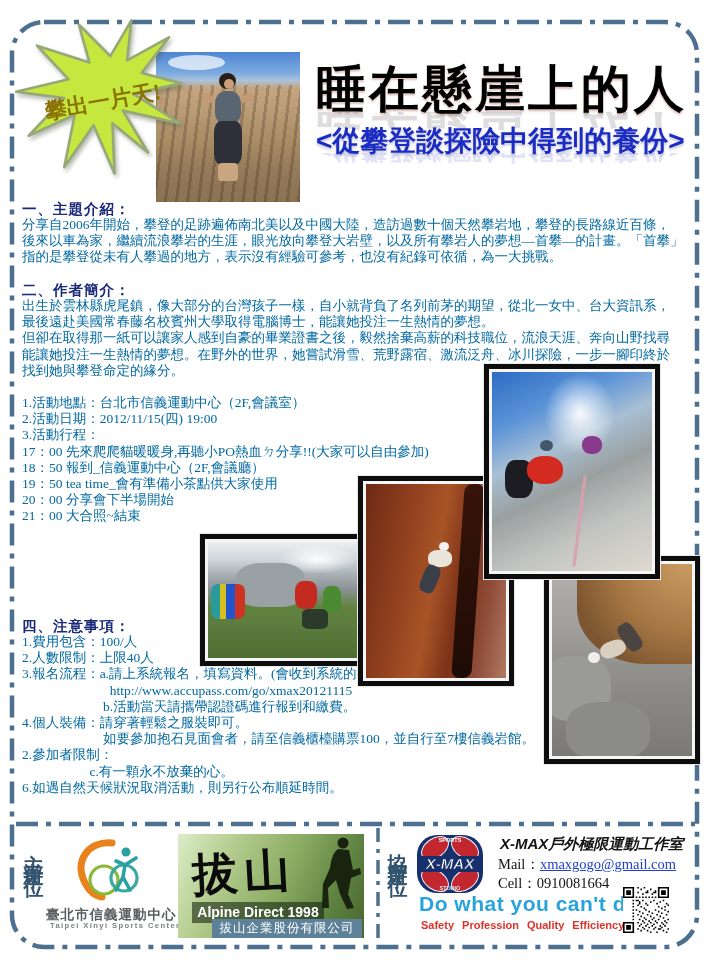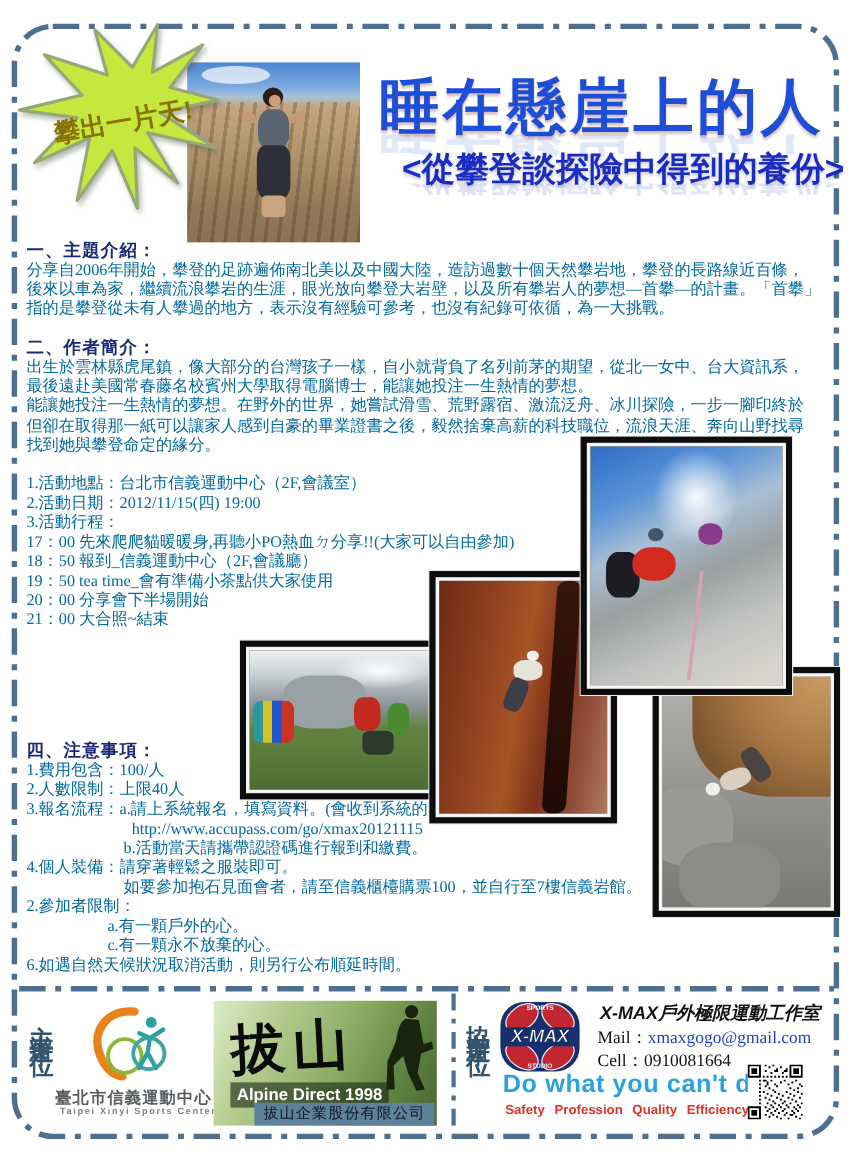--- a/index.html
+++ b/index.html
@@ -6,50 +6,50 @@
   body{width:720px;height:960px;position:relative;background:#fff;overflow:hidden;
        font-family:"Liberation Serif","DejaVu Serif",serif;}
   .abs{position:absolute;}
   
   .star-badge{left:14px;top:18px;width:178px;height:158px;z-index:5;filter:drop-shadow(2px 3px 2px rgba(90,100,80,.45));}
   .speaker{left:156px;top:52px;width:144px;height:150px;z-index:3;overflow:hidden;
            background:linear-gradient(180deg,#4d86d2 0%,#7dabe0 14%,#a9c2da 19%,#c5a57f 24%,#b79a74 42%,#a68a63 62%,#94795a 80%,#8a7252 100%);}
   .speaker .striat{left:0;top:22%;width:100%;height:78%;
         background:repeating-linear-gradient(97deg,rgba(60,40,20,.25) 0 3px,rgba(0,0,0,0) 3px 11px);}
   .blob{position:absolute;border-radius:50%;}
-  .title{left:316px;top:56px;z-index:2;font-size:50px;font-weight:bold;color:#1d4ed8;
+  .title{left:316px;top:56px;z-index:2;font-size:50px;font-weight:bold;color:#000000;
          letter-spacing:3px;white-space:nowrap;font-family:"Liberation Sans",sans-serif;
          text-shadow:0 2px 2px rgba(120,0,0,.25);}
   .title-refl{top:112px;height:26px;overflow:hidden;}
   .subtitle{left:316px;top:122px;z-index:2;font-size:28px;font-weight:bold;color:#1b2cc4;
-            white-space:nowrap;font-family:"Liberation Sans",sans-serif;text-shadow:0 2px 3px rgba(10,10,80,.25);margin-left:19px;}
+            white-space:nowrap;font-family:"Liberation Sans",sans-serif;text-shadow:0 2px 3px rgba(10,10,80,.25);}
   .subtitle-refl{top:153px;height:15px;overflow:hidden;}
   .refl{transform:scaleY(-1);opacity:.13;}
   
   .sec{position:absolute;left:22px;z-index:1;}
   .sec-h{font-size:14.5px;line-height:15px;font-weight:bold;color:#1b2a78;letter-spacing:1px;white-space:pre;}
   .lines div{font-size:13.5px;color:#0369a1;line-height:16.2px;white-space:pre;}
   
   .photo{position:absolute;border:5px solid #0d0d0d;background:#0d0d0d;box-shadow:0 0 0 1px #e8e8e8;}
   .ph-in{position:relative;width:100%;height:100%;border:3px solid #f5f5f5;box-sizing:border-box;overflow:hidden;}
   
   .vlabel{writing-mode:vertical-rl;font-size:20px;letter-spacing:8px;color:#33546f;z-index:2;font-weight:bold;}
   .alpine{left:178px;top:834px;width:186px;height:104px;z-index:2;overflow:hidden;
           background:linear-gradient(115deg,#dcedc8 0%,#b5cd90 25%,#8aab62 55%,#5d8140 80%,#49672f 100%);}
   .alpine .brand{position:absolute;left:14px;top:8px;font-size:46px;font-weight:900;color:#0b0b0b;transform:rotate(-3deg);letter-spacing:6px;}
   .alpine .band1{position:absolute;left:14px;top:68px;width:132px;height:21px;background:rgba(22,38,18,.6);
                  color:#fff;font-family:"Liberation Sans",sans-serif;font-weight:bold;font-size:14px;text-align:center;line-height:21px;}
   .alpine .band2{position:absolute;left:34px;top:85px;width:150px;height:36px;background:#5d8198;
-                 color:#0f172a;font-family:"Liberation Sans",sans-serif;font-size:12.5px;text-align:center;line-height:18px;letter-spacing:1px;}
+                 color:#ffffff;font-family:"Liberation Sans",sans-serif;font-size:12.5px;text-align:center;line-height:18px;letter-spacing:1px;}
   .xinyi-zh{left:46px;top:906px;font-size:13.5px;font-weight:bold;color:#595d60;letter-spacing:1px;z-index:2;font-family:"Liberation Sans",sans-serif;}
   .xinyi-en{left:50px;top:921px;font-size:7.6px;font-weight:bold;color:#7d8184;letter-spacing:1.4px;z-index:2;font-family:"Liberation Sans",sans-serif;}
   .studio-name{left:500px;top:835px;font-size:15px;font-weight:bold;font-style:italic;color:#121212;z-index:2;
                font-family:"Liberation Sans",sans-serif;white-space:nowrap;}
   .contact{left:498px;font-size:14.5px;color:#111;z-index:2;white-space:nowrap;}
-  .contact a{color:#1f3fd0;}
+  .contact a{color:#1f3fd0;text-decoration:underline;}
   .slogan{left:419px;top:892px;font-size:21px;font-weight:800;color:#29a3dd;z-index:2;
           font-family:"Liberation Sans",sans-serif;white-space:nowrap;letter-spacing:.5px;}
   .tagline{left:421px;top:919px;font-size:11px;font-weight:bold;color:#e03028;z-index:2;
            font-family:"Liberation Sans",sans-serif;white-space:nowrap;word-spacing:5px;}
 </style>
 </head>
 <body>
 
 <svg class="abs" width="720" height="960" style="left:0;top:0;z-index:0">
   <rect x="12" y="22" width="685" height="925" rx="32" fill="none" stroke="#4e7090" stroke-width="4.5" stroke-dasharray="22 8 5 8"></rect>
@@ -85,22 +85,22 @@
       <div>分享自2006年開始，攀登的足跡遍佈南北美以及中國大陸，造訪過數十個天然攀岩地，攀登的長路線近百條，</div>
       <div>後來以車為家，繼續流浪攀岩的生涯，眼光放向攀登大岩壁，以及所有攀岩人的夢想—首攀—的計畫。「首攀」</div>
       <div>指的是攀登從未有人攀過的地方，表示沒有經驗可參考，也沒有紀錄可依循，為一大挑戰。</div>
     </div>
 </div>
 <div class="sec" style="top:283px">
   <div class="sec-h">二、作者簡介：</div>
   <div class="lines">
       <div>出生於雲林縣虎尾鎮，像大部分的台灣孩子一樣，自小就背負了名列前茅的期望，從北一女中、台大資訊系，</div>
       <div>最後遠赴美國常春藤名校賓州大學取得電腦博士，能讓她投注一生熱情的夢想。</div>
+      <div>但卻在取得那一紙可以讓家人感到自豪的畢業證書之後，毅然捨棄高薪的科技職位，流浪天涯、奔向山野找尋</div>
       <div>能讓她投注一生熱情的夢想。在野外的世界，她嘗試滑雪、荒野露宿、激流泛舟、冰川探險，一步一腳印終於</div>
-      <div>但卻在取得那一紙可以讓家人感到自豪的畢業證書之後，毅然捨棄高薪的科技職位，流浪天涯、奔向山野找尋</div>
       <div>找到她與攀登命定的緣分。</div>
     </div>
 </div>
 <div class="sec" style="top:395px">
   <div class="lines">
       <div>1.活動地點：台北市信義運動中心（2F,會議室）</div>
       <div>2.活動日期：2012/11/15(四) 19:00</div>
       <div>3.活動行程：</div>
       <div>17：00 先來爬爬貓暖暖身,再聽小PO熱血ㄉ分享!!(大家可以自由參加)</div>
       <div>18：50 報到_信義運動中心（2F,會議廳）</div>
@@ -113,21 +113,20 @@
   <div class="sec-h">四、注意事項：</div>
   <div class="lines">
       <div>1.費用包含：100/人</div>
       <div>2.人數限制：上限40人</div>
       <div>3.報名流程：a.請上系統報名，填寫資料。(會收到系統的報名成功確認信)</div>
       <div>　　　　　　  http://www.accupass.com/go/xmax20121115</div>
       <div>　　　　　　b.活動當天請攜帶認證碼進行報到和繳費。</div>
       <div>4.個人裝備：請穿著輕鬆之服裝即可。</div>
       <div>　　　　　　如要參加抱石見面會者，請至信義櫃檯購票100，並自行至7樓信義岩館。</div>
       <div>2.參加者限制：</div>
-      <div>　　　　　a.有一顆戶外的心。</div>
       <div>　　　　　c.有一顆永不放棄的心。</div>
       <div>6.如遇自然天候狀況取消活動，則另行公布順延時間。</div>
     </div>
 </div>
 
 <div class="photo" style="left:200px;top:534px;width:162px;height:122px;z-index:2;">
   <div class="ph-in" style="background:linear-gradient(180deg,#eceff0 0%,#cdd4d8 16%,#a8b0b4 28%,#8b9398 40%,#61833f 56%,#5a7a3c 76%,#4d6d33 100%);">
     <div class="blob" style="left:45%;top:2%;width:50%;height:26%;background:radial-gradient(ellipse,rgba(255,255,255,.95),rgba(255,255,255,0) 70%);"></div>
     <div class="blob" style="left:18%;top:18%;width:44%;height:38%;background:#9aa1a5;border-radius:35%;"></div>
     <div class="blob" style="left:2%;top:36%;width:22%;height:30%;background:linear-gradient(90deg,#2a9a9a 0 25%,#d8c020 25% 45%,#2255cc 45% 70%,#cc3322 70% 100%);border-radius:20%;"></div>

